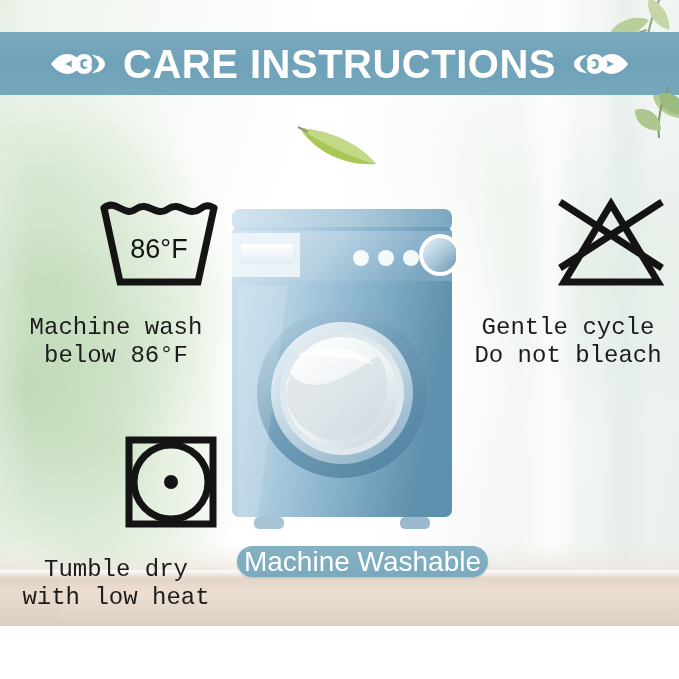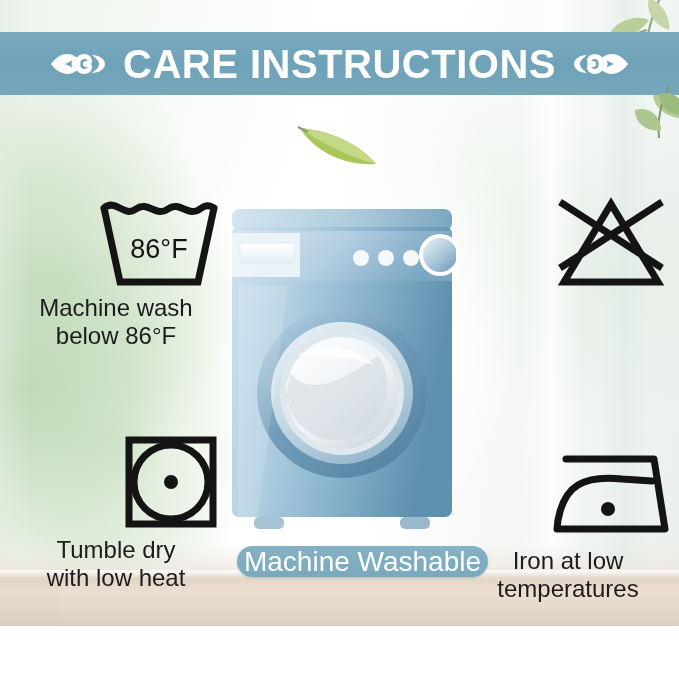--- a/index.html
+++ b/index.html
@@ -74,22 +74,22 @@
   .leaf-float{position:absolute;left:296px;top:118px;width:86px;height:54px;z-index:5;}
 
   
   .care{position:absolute;width:220px;text-align:center;z-index:5;}
   .care-tl{left:6px;top:190px;}
   .care-tr{left:458px;top:190px;}
   .care-bl{left:6px;top:432px;}
   .care-br{left:458px;top:443px;}
   .sym{height:104px;display:flex;align-items:center;justify-content:flex-end;}
   .care-label{
-    margin-top:0;color:#1c1c1c;font-size:24px;line-height:1.18;
-    font-family:Liberation Sans, sans-serif;white-space:pre-line;
+    margin-top:20px;color:#1c1c1c;font-size:24px;line-height:1.18;
+    font-family:Liberation Mono, monospace;white-space:pre-line;
   }
 
   
   .washer{position:absolute;left:228px;top:205px;width:228px;height:330px;z-index:5;}
   .badge{
     position:absolute;left:237px;top:546px;width:251px;height:31px;
     background:linear-gradient(180deg,#85b2c4 0%,#7aa9bd 100%);
     border-radius:16px;display:flex;align-items:center;justify-content:center;
     z-index:6;box-shadow:0 1px 2px rgba(90,130,148,.35);
   }
@@ -173,44 +173,36 @@
   </div>
 
   <div class="care care-tr">
     <div class="sym">
       <svg width="134" height="100" viewBox="0 0 134 100">
         <path d="M67 12 L114 90 L20 90 Z" fill="none" stroke="#141414" stroke-width="7" stroke-linejoin="miter"></path>
         <path d="M16 10 L118 76" fill="none" stroke="#141414" stroke-width="7" stroke-linecap="butt"></path>
         <path d="M118 10 L16 76" fill="none" stroke="#141414" stroke-width="7" stroke-linecap="butt"></path>
       </svg>
     </div>
+    <div class="care-label">Gentle cycle
+Do not bleach</div>
   </div>
 
   <div class="care care-bl">
     <div class="sym">
       <svg width="110" height="100" viewBox="0 0 110 100">
         <rect x="13" y="6" width="84" height="84" fill="none" stroke="#141414" stroke-width="7"></rect>
         <circle cx="55" cy="48" r="37" fill="none" stroke="#141414" stroke-width="7"></circle>
         <circle cx="55" cy="48" r="7" fill="#141414"></circle>
       </svg>
     </div>
     <div class="care-label">Tumble dry
 with low heat</div>
   </div>
 
-  <div class="care care-br">
-    <div class="sym">
-      <svg width="134" height="100" viewBox="0 0 134 100">
-        <path d="M22 14 L110 14 L121 84 L13 84 C13 84 14 52 34 40 C44 34 60 32 78 34 L108 36" fill="none" stroke="#141414" stroke-width="7" stroke-linejoin="round" stroke-linecap="round"></path>
-        <circle cx="64" cy="64" r="7" fill="#141414"></circle>
-      </svg>
-    </div>
-    <div class="care-label">Iron at low
-temperatures</div>
-  </div>
 
   <svg class="washer" viewBox="0 0 228 330">
     <defs>
       <linearGradient id="gBody" x1="0" y1="0" x2="1" y2="0.25">
         <stop offset="0%" stop-color="#cfe2ef"></stop>
         <stop offset="30%" stop-color="#b3d0e2"></stop>
         <stop offset="62%" stop-color="#8ab4cd"></stop>
         <stop offset="100%" stop-color="#5e91ad"></stop>
       </linearGradient>
       <linearGradient id="gTop" x1="0" y1="0" x2="1" y2="0">

